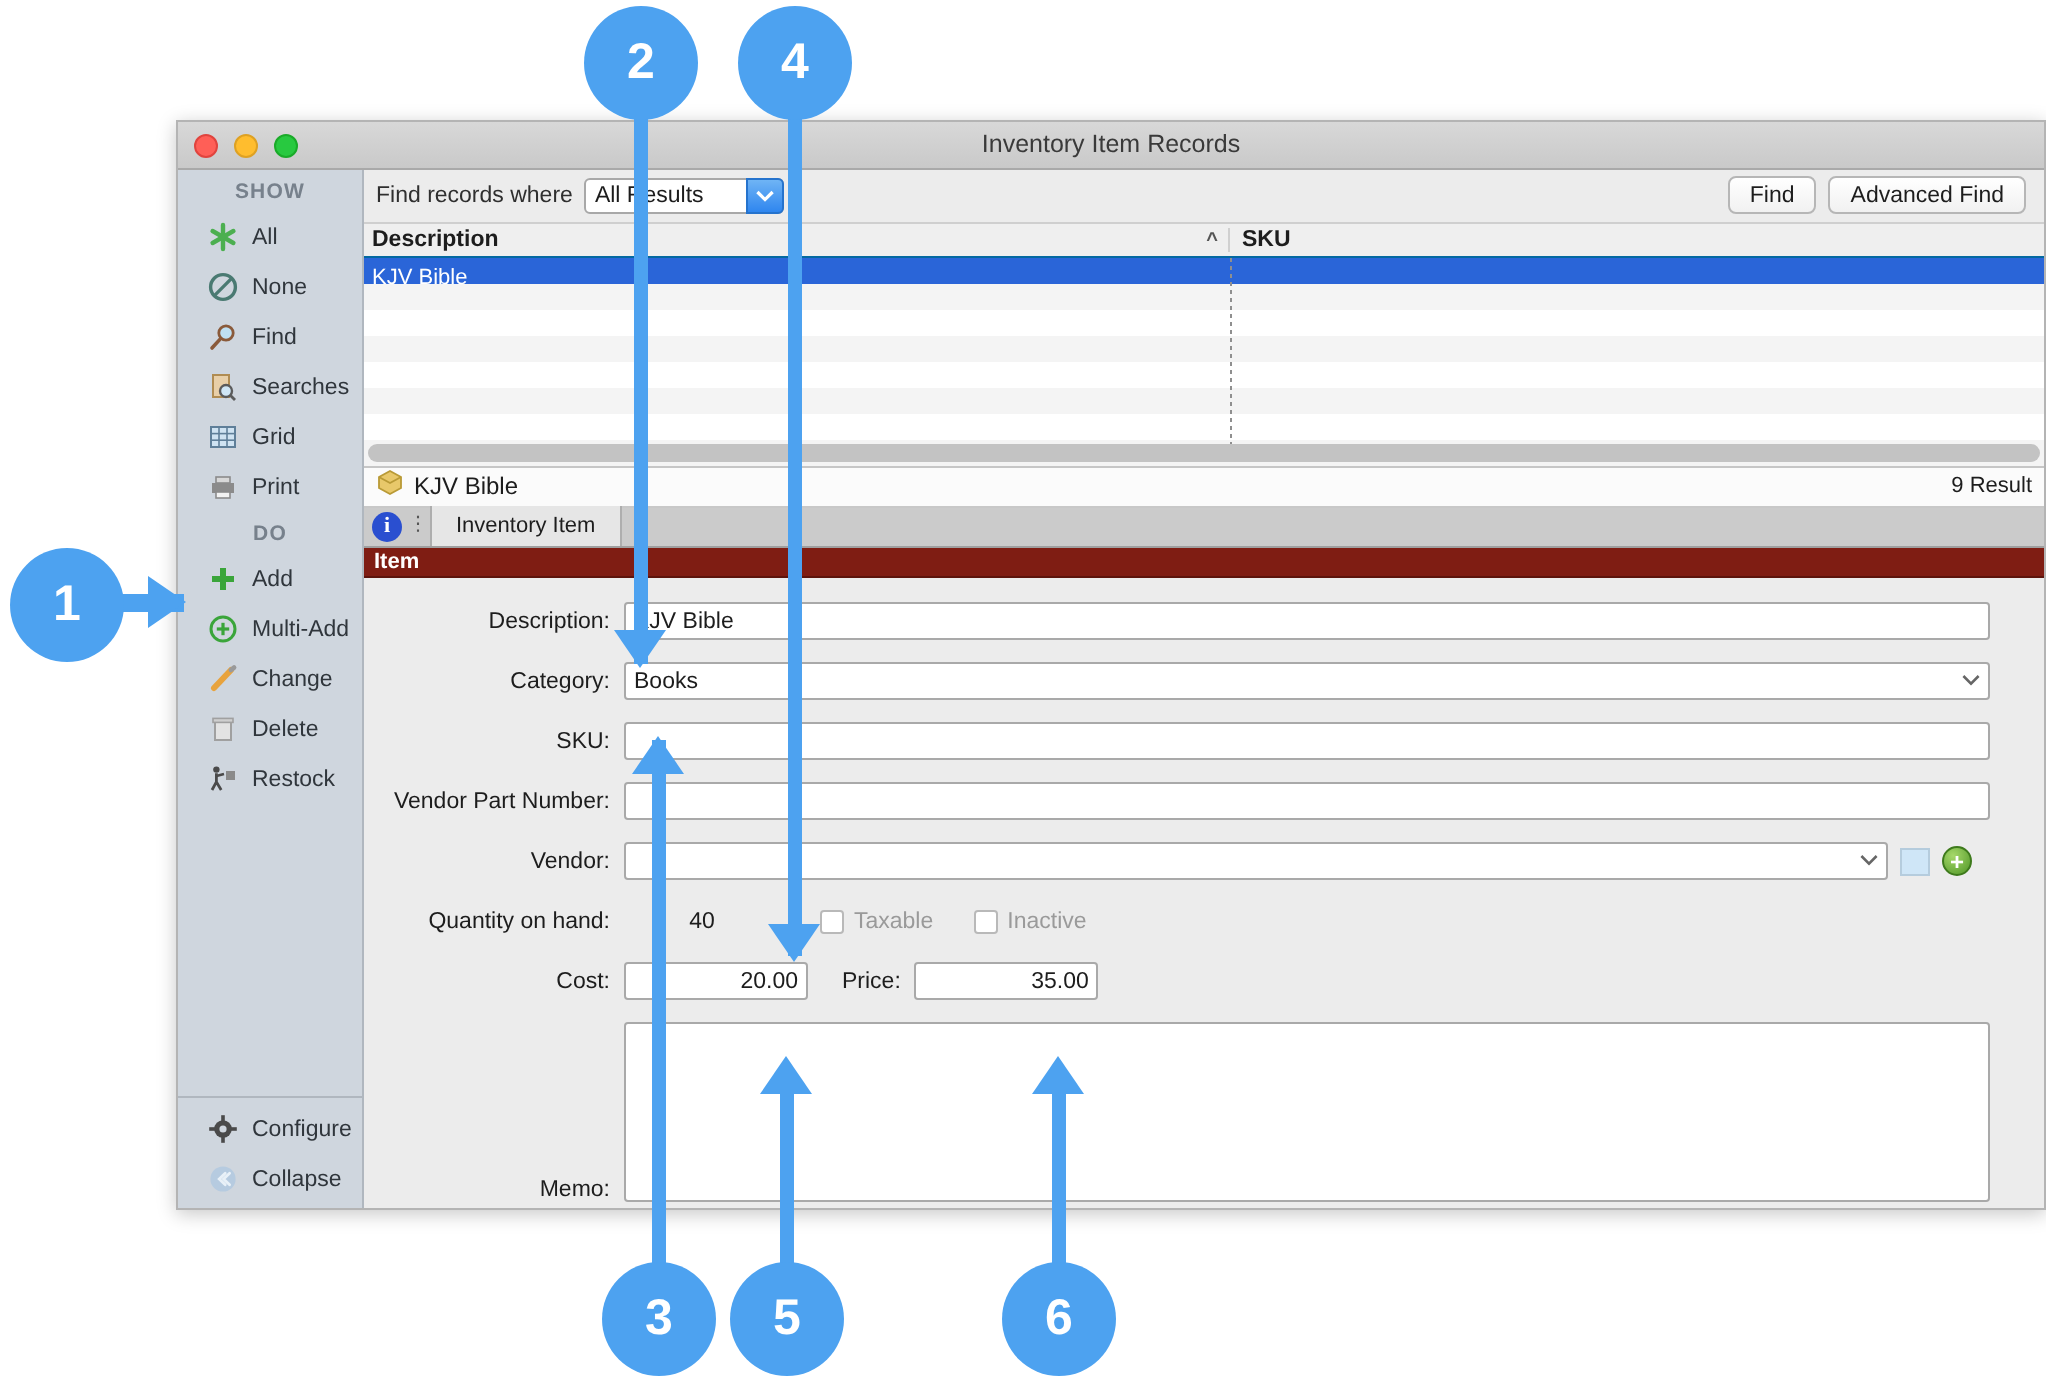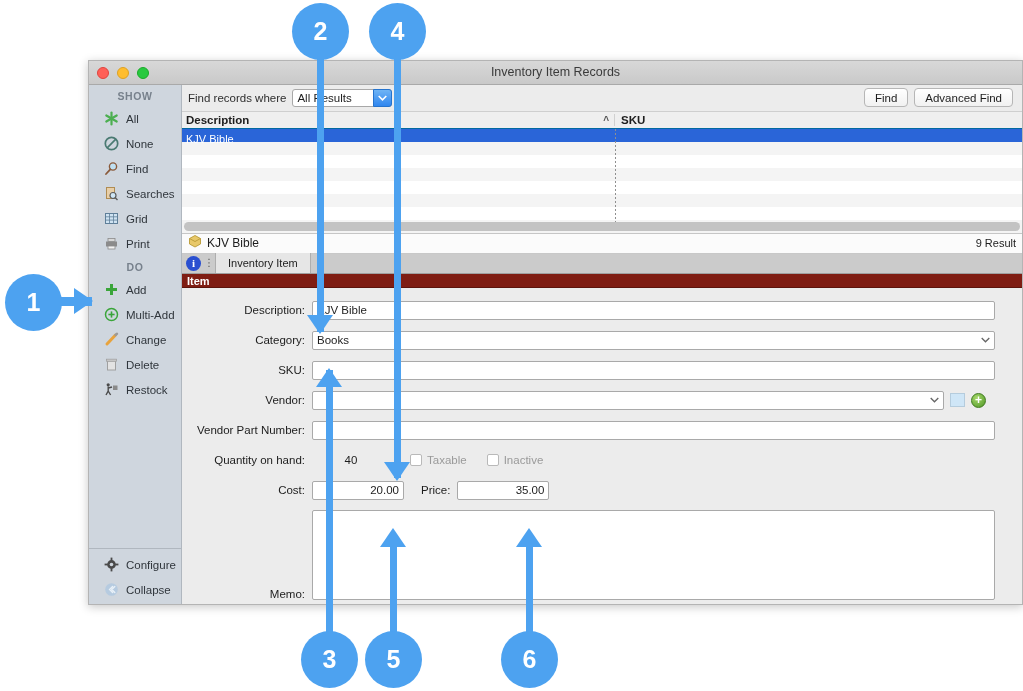--- a/index.html
+++ b/index.html
@@ -445,39 +445,39 @@
               </span>
             </div>
           </div>
 
           <div class="frow">
             <div class="flabel">SKU:</div>
             <div class="finput wide"></div>
           </div>
 
           <div class="frow">
+            <div class="flabel">Vendor Part Number:</div>
+            <div class="finput wide"></div>
+          </div>
+
+          <div class="frow">
             <div class="flabel">Vendor:</div>
             <div class="finput sel-like" style="width:632px">
               <span></span>
               <span class="chev">
                 <svg width="9" height="6" viewBox="0 0 9 6">
                     <path d="M0.7 1 L4.5 4.8 L8.3 1" stroke="#666" stroke-width="1.3" fill="none"></path>
                   </svg>
               </span>
             </div>
             <div class="vend-sq"></div>
             <div class="plus-ic">+</div>
           </div>
 
           <div class="frow">
-            <div class="flabel">Vendor Part Number:</div>
-            <div class="finput wide"></div>
-          </div>
-
-          <div class="frow">
             <div class="flabel">Quantity on hand:</div>
             <div class="qty-val">40</div>
             <div class="chk"></div>
             <div class="chk-lbl">Taxable</div>
             <div class="chk"></div>
             <div class="chk-lbl">Inactive</div>
           </div>
 
           <div class="frow">
             <div class="flabel">Cost:</div>

